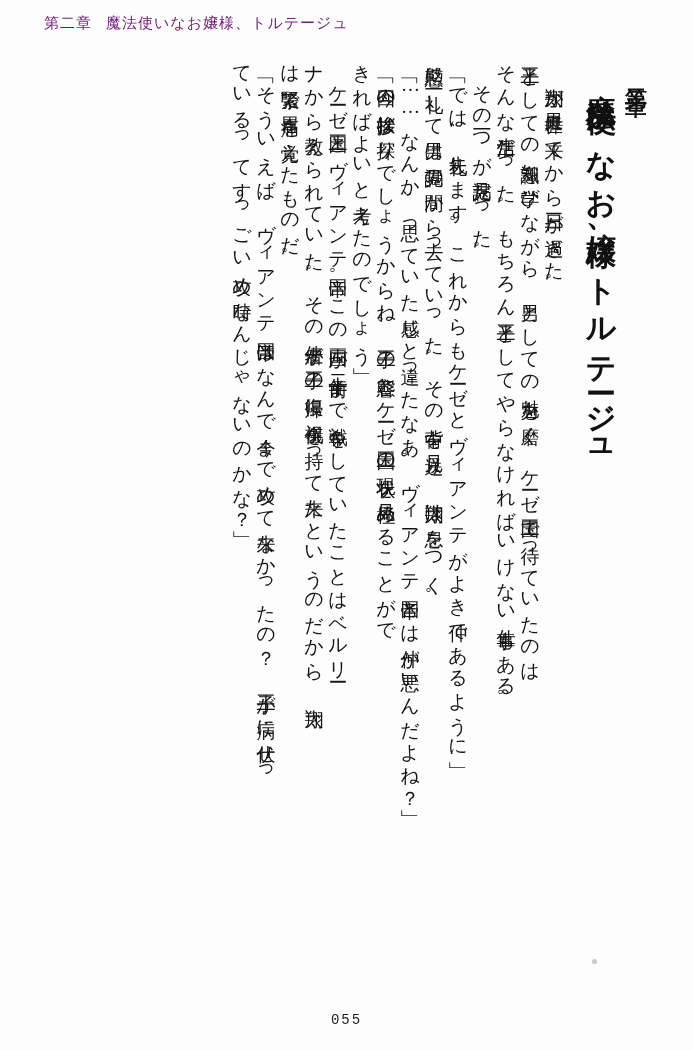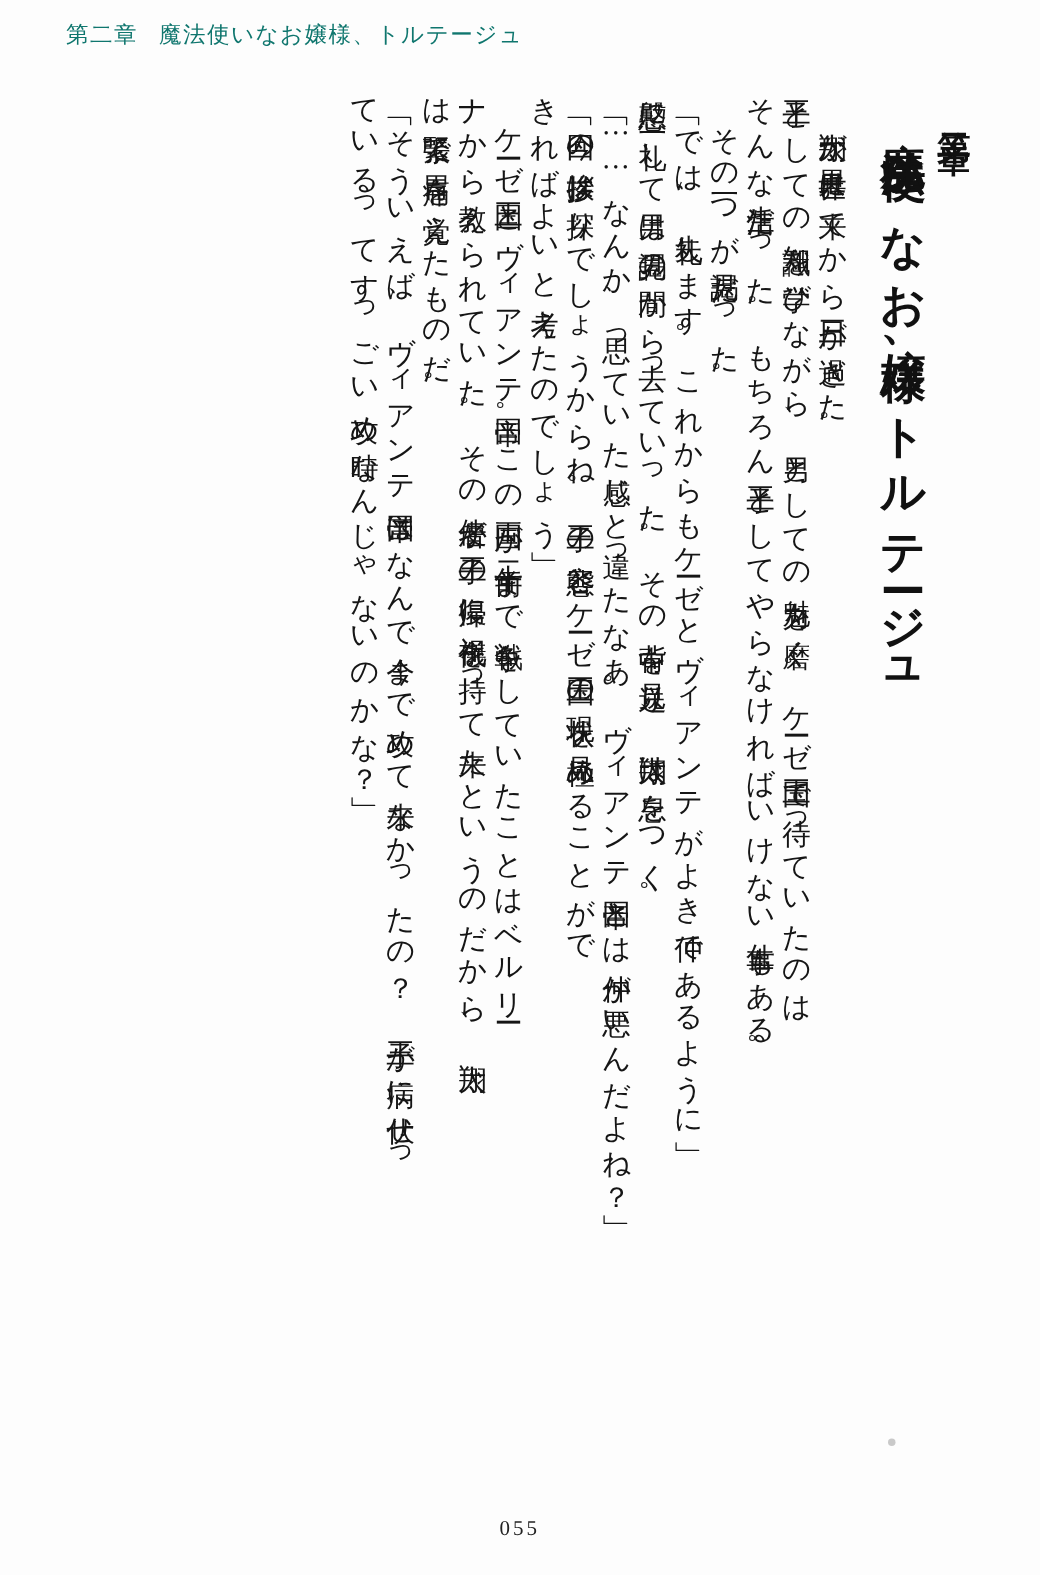--- a/index.html
+++ b/index.html
@@ -20,21 +20,21 @@
     box-sizing: border-box;
   }
 
   
   .running-head {
     position: absolute;
     top: 14px;
     left: 44px;
     font-size: 15px;
     letter-spacing: 1px;
-    color: #0f766e;
+    color: #701a75;
     white-space: nowrap;
   }
   .running-head .rh-sep {
     display: inline-block;
     width: 14px;
   }
 
   
   .body-area {
     position: absolute;
@@ -91,20 +91,21 @@
   
   .folio {
     position: absolute;
     bottom: 22px;
     left: 0;
     right: 0;
     text-align: center;
     font-size: 14px;
     letter-spacing: 2px;
     color: #222;
+    font-family: Liberation Mono, monospace;
   }
   .folio-sub {
     position: absolute;
     bottom: 8px;
     left: 0;
     right: 0;
     text-align: center;
     font-size: 9px;
     color: #777;
   }

